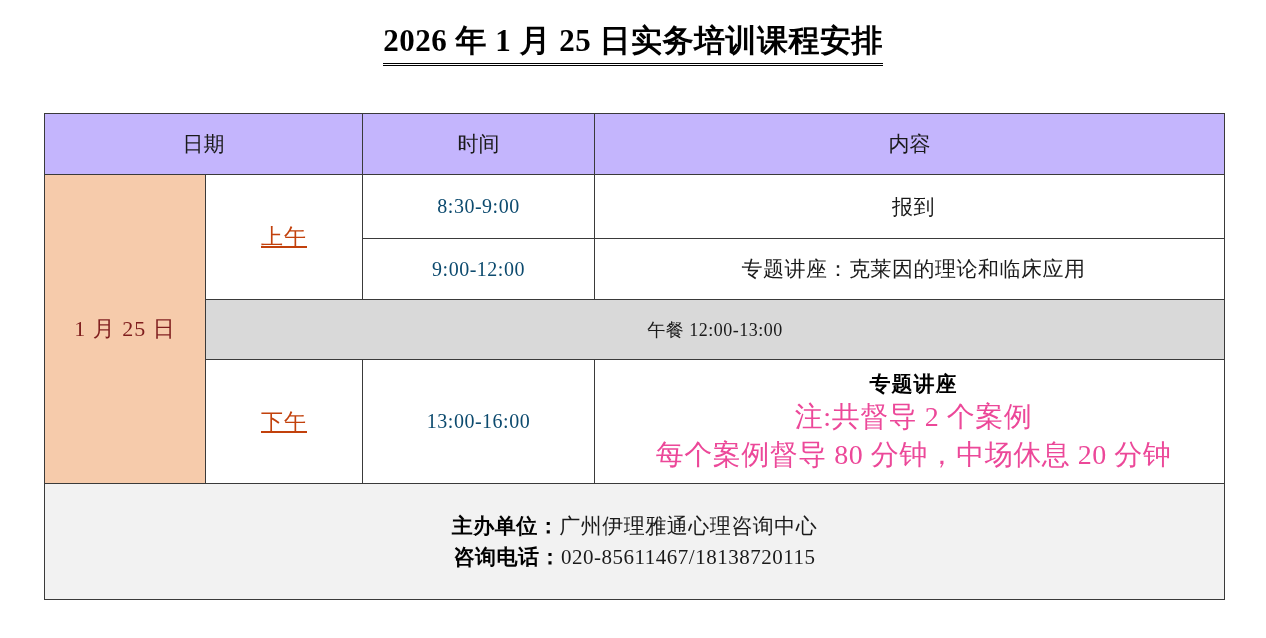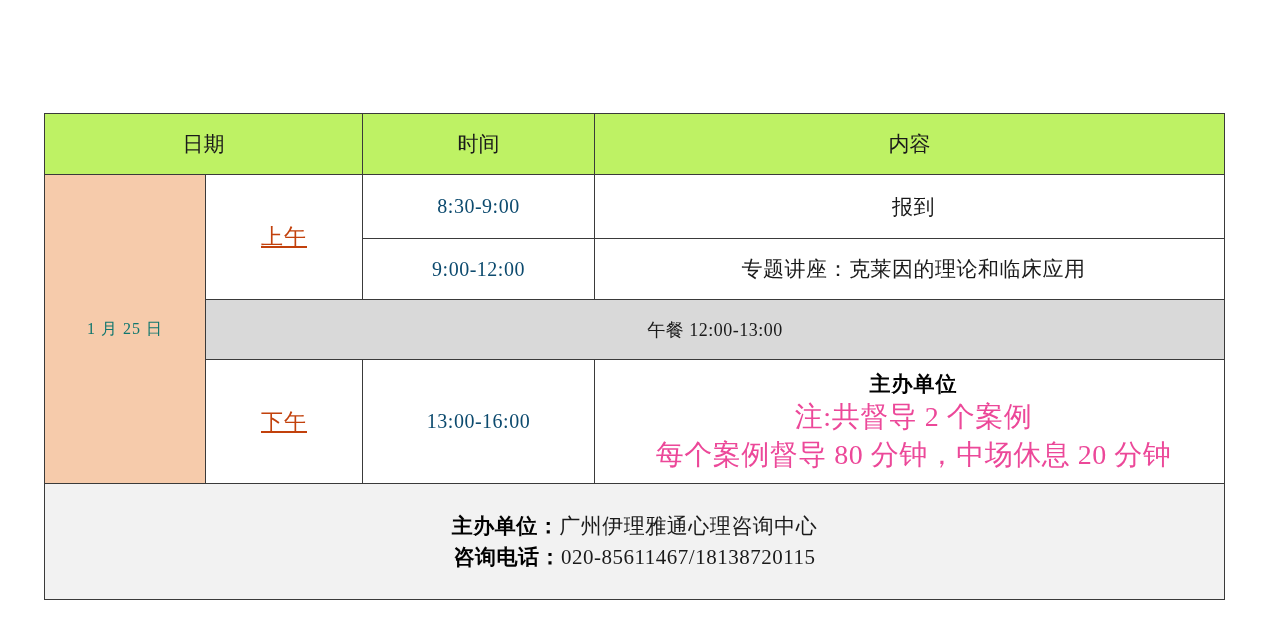--- a/index.html
+++ b/index.html
@@ -62,31 +62,31 @@
     font-size: 21px;
     color: #1a1a1a;
   }
 
   .col-date   { width: 161px; }
   .col-period { width: 157px; }
   .col-time   { width: 232px; }
   .col-content{ width: 630px; }
 
   thead td {
-    background: #bef264;
+    background: #c4b5fd;
     height: 60px;
     font-size: 22px;
     font-weight: 700;
     color: #000000;
   }
 
   td.date-cell {
     background: #F6CBAB;
-    font-size: 16px;
-    color: #0f766e;
+    font-size: 22px;
+    color: #7f1d1d;
     letter-spacing: 1px;
     margin-left: 44px;
   }
 
   td.period-cell {
     font-size: 22px;
     color: #c2410c;
     letter-spacing: 1px;
     text-decoration: underline;
   }
@@ -153,20 +153,23 @@
   .footer-label {
     font-weight: 700;
     color: #000000;
   }
 </style>
 </head>
 <body>
 
 <div class="page">
 
+  <div class="title-wrap">
+    <span class="title">2026 年 1 月 25 日实务培训课程安排</span>
+  </div>
 
   <table class="sched-table">
     <colgroup>
       <col class="col-date">
       <col class="col-period">
       <col class="col-time">
       <col class="col-content">
     </colgroup>
 
     <thead>
@@ -193,21 +196,21 @@
 
       <tr class="row-lunch">
         <td class="lunch-cell" colspan="3">午餐 12:00-13:00</td>
       </tr>
 
       <tr class="row-3">
         <td class="period-cell">下午</td>
         <td class="time-cell">13:00-16:00</td>
         <td class="content-cell">
           <span class="supervision-block">
-            <span class="sup-title">主办单位</span>
+            <span class="sup-title">专题讲座</span>
             <span class="sup-note">注:共督导 2 个案例</span>
             <span class="sup-note">每个案例督导 80 分钟，中场休息 20 分钟</span>
           </span>
         </td>
       </tr>
 
       <tr class="row-footer">
         <td class="footer-cell" colspan="4">
           <span class="footer-block">
             <span class="footer-line"><span class="footer-label">主办单位：</span><span>广州伊理雅通心理咨询中心</span></span>

